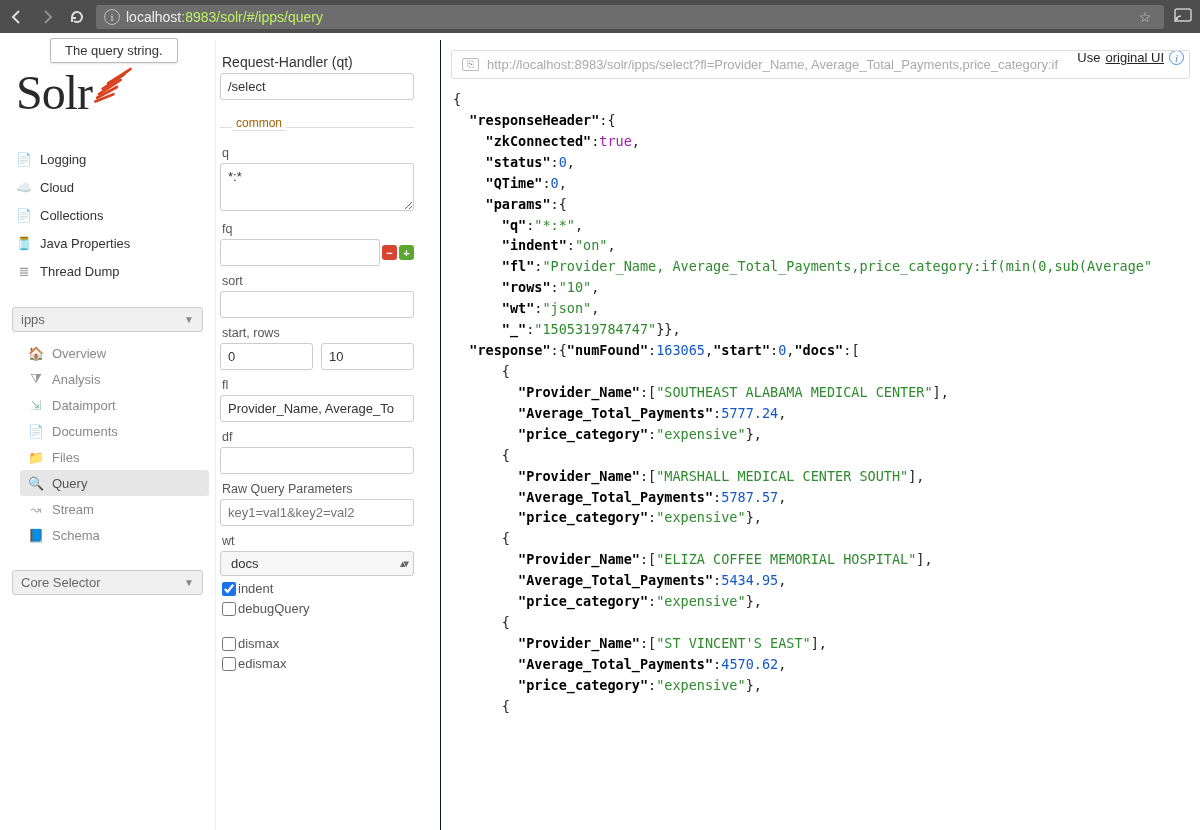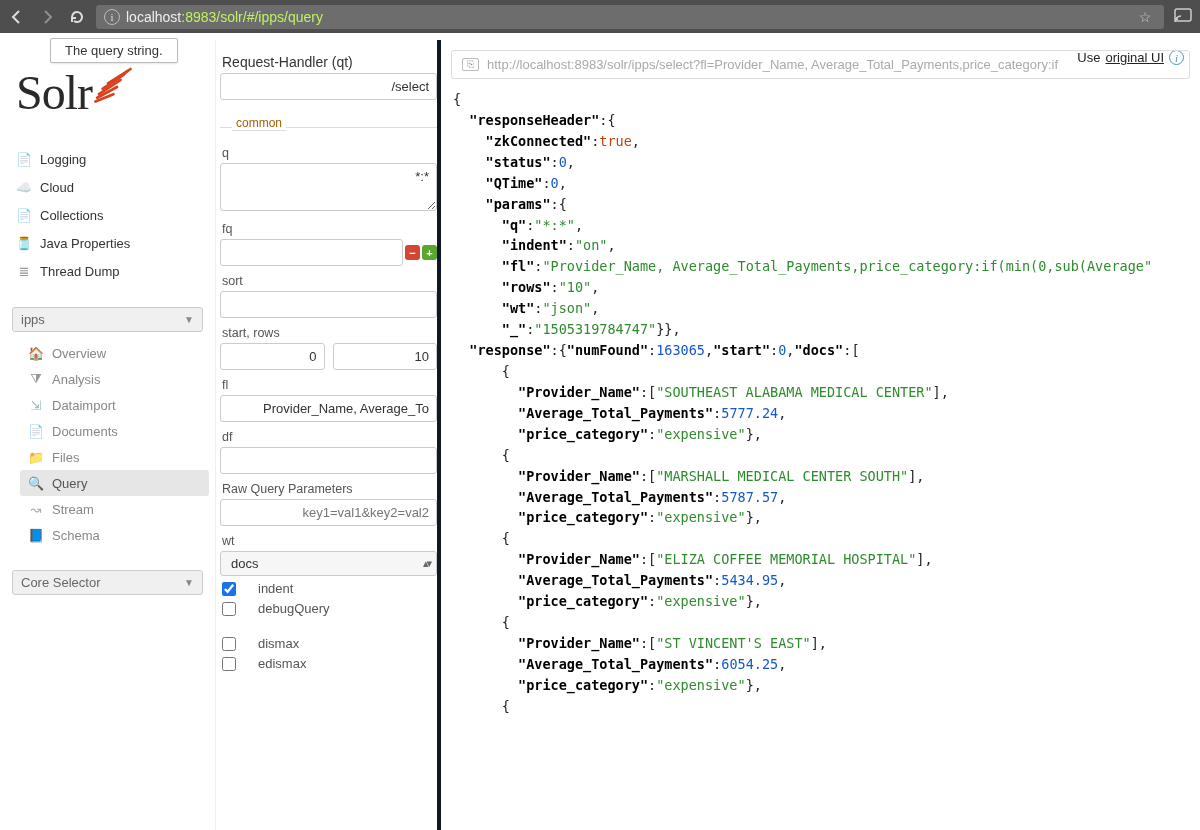--- a/index.html
+++ b/index.html
@@ -21,45 +21,45 @@
   .logo-text { font-family: Georgia, "Times New Roman", serif; font-size:48px; color:#2a2a2a; letter-spacing:-1px; }
   .logo-burst { width:45px;height:45px; margin-left:-2px; margin-bottom:20px; }
   .nav-item { display:flex; align-items:center; gap:8px; padding:6px 10px; color:#333; cursor:pointer; border-radius:3px;}
   .nav-item.active { background:#e8e8e8; }
   .nav-sep { height:14px; }
   .core-select, .select-box { display:flex; align-items:center; justify-content:space-between; background:#f0f0f0; border:1px solid #ccc; border-radius:3px; padding:4px 8px; color:#666; margin:8px 6px; cursor:pointer; font-size:13px;}
   .subnav { padding-left:14px; margin-top:4px;}
   .subnav .nav-item { color:#888; padding:5px 8px; }
   .subnav .nav-item.active { color:#555; background:#e6e6e6; }
   .icon { width:16px; height:16px; display:inline-flex; align-items:center; justify-content:center; font-size:13px; }
-  .midcol { width:225px; padding:10px 0 10px 4px; border-right:4px solid #0f172a;}
+  .midcol { width:225px; padding:10px 26px 10px 4px; border-right:1px solid #0f172a;}
   .midcol .label { font-size:12.5px; color:#555; margin:8px 0 3px 2px; }
-  .midcol input[type=text], .midcol textarea, .midcol .sel { width:100%; border:1px solid #ccc; border-radius:3px; padding:5px 7px; font-size:13px; background:#fff; color:#333;text-align:right;}
+  .midcol input[type=text], .midcol textarea, .midcol .sel { width:100%; border:1px solid #ccc; border-radius:3px; padding:5px 7px; font-size:13px; background:#fff; color:#333;}
   .midcol .sel { display:flex; justify-content:space-between; align-items:center; padding:4px 6px 4px 10px; background:#f6f6f6;}
   .midcol textarea { height:48px; resize:vertical; font-family:inherit;}
   .midcol .title { font-size:14px; color:#333; margin: 4px 0 3px 2px;}
   .midcol .group-lbl { color:#a16207; font-size:12px; border-bottom:1px solid #ddd; margin:8px 0 4px 12px; padding:0 4px; display:inline-block; background:#fff; position:relative; top:8px;}
   .midcol .group-wrap { border-top:1px solid #ddd; margin-top:0; padding-top:10px;}
   .fq-row { display:flex; align-items:center; gap:2px;}
   .fq-row input { flex:1; }
   .pm-btn { width:15px; height:15px; border-radius:3px; display:flex; align-items:center; justify-content:center; color:#fff; font-weight:bold; font-size:11px; cursor:pointer;}
   .pm-minus { background:#d64531; }
   .pm-plus { background:#5aa62f; }
   .two { display:flex; gap:8px; }
   .two input { width:50%; }
-  .cb-row { display:flex; align-items:flex-end; gap:22px; margin:5px 2px; color:#555; font-size:13px;}
+  .cb-row { display:flex; align-items:flex-end; gap:2px; margin:5px 2px; color:#555; font-size:13px;}
   .cb-row input[type=checkbox]{ width:14px; height:14px; accent-color:#1a73e8;}
   .rightcol { flex:1; padding:10px 0 0 10px; overflow:hidden;}
   .url-box { border:1px solid #ddd; border-radius:3px; padding:6px 10px; color:#aaa; font-size:13px; display:flex; align-items:center; gap:8px; margin:0 10px 10px 0; white-space:nowrap; overflow:hidden;}
   .url-box .link-icon { width:17px;height:13px;border:1px solid #bbb; border-radius:2px; display:flex; align-items:center; justify-content:center; font-size:9px; color:#888;}
   pre.json { font-family: Menlo, Consolas, monospace; font-size:13.5px; line-height:1.55; white-space:pre; color:#222; padding-left:2px;}
   .k { color:#000; font-weight:bold;}
   .s { color:#2e8b2e; }
   .n { color:#1458c8; }
-  .b { color:#c2410c; }
+  .b { color:#a21caf; }
 </style>
 </head>
 <body>
 
 <div class="browser-bar">
   <div class="nav-btn">
       <svg width="16" height="16" viewBox="0 0 16 16">
         <path d="M10 2 L4 8 L10 14" stroke="#ddd" stroke-width="2" fill="none"></path>
       </svg>
     </div>
@@ -292,17 +292,17 @@
       {
         <span class="k">"Provider_Name"</span>:[<span class="s">"MARSHALL MEDICAL CENTER SOUTH"</span>],
         <span class="k">"Average_Total_Payments"</span>:<span class="n">5787.57</span>,
         <span class="k">"price_category"</span>:<span class="s">"expensive"</span>},
       {
         <span class="k">"Provider_Name"</span>:[<span class="s">"ELIZA COFFEE MEMORIAL HOSPITAL"</span>],
         <span class="k">"Average_Total_Payments"</span>:<span class="n">5434.95</span>,
         <span class="k">"price_category"</span>:<span class="s">"expensive"</span>},
       {
         <span class="k">"Provider_Name"</span>:[<span class="s">"ST VINCENT'S EAST"</span>],
-        <span class="k">"Average_Total_Payments"</span>:<span class="n">6054.25</span>,
+        <span class="k">"Average_Total_Payments"</span>:<span class="n">4570.62</span>,
         <span class="k">"price_category"</span>:<span class="s">"expensive"</span>},
       {</pre>
   </div>
 </div>
 
 </body></html>

